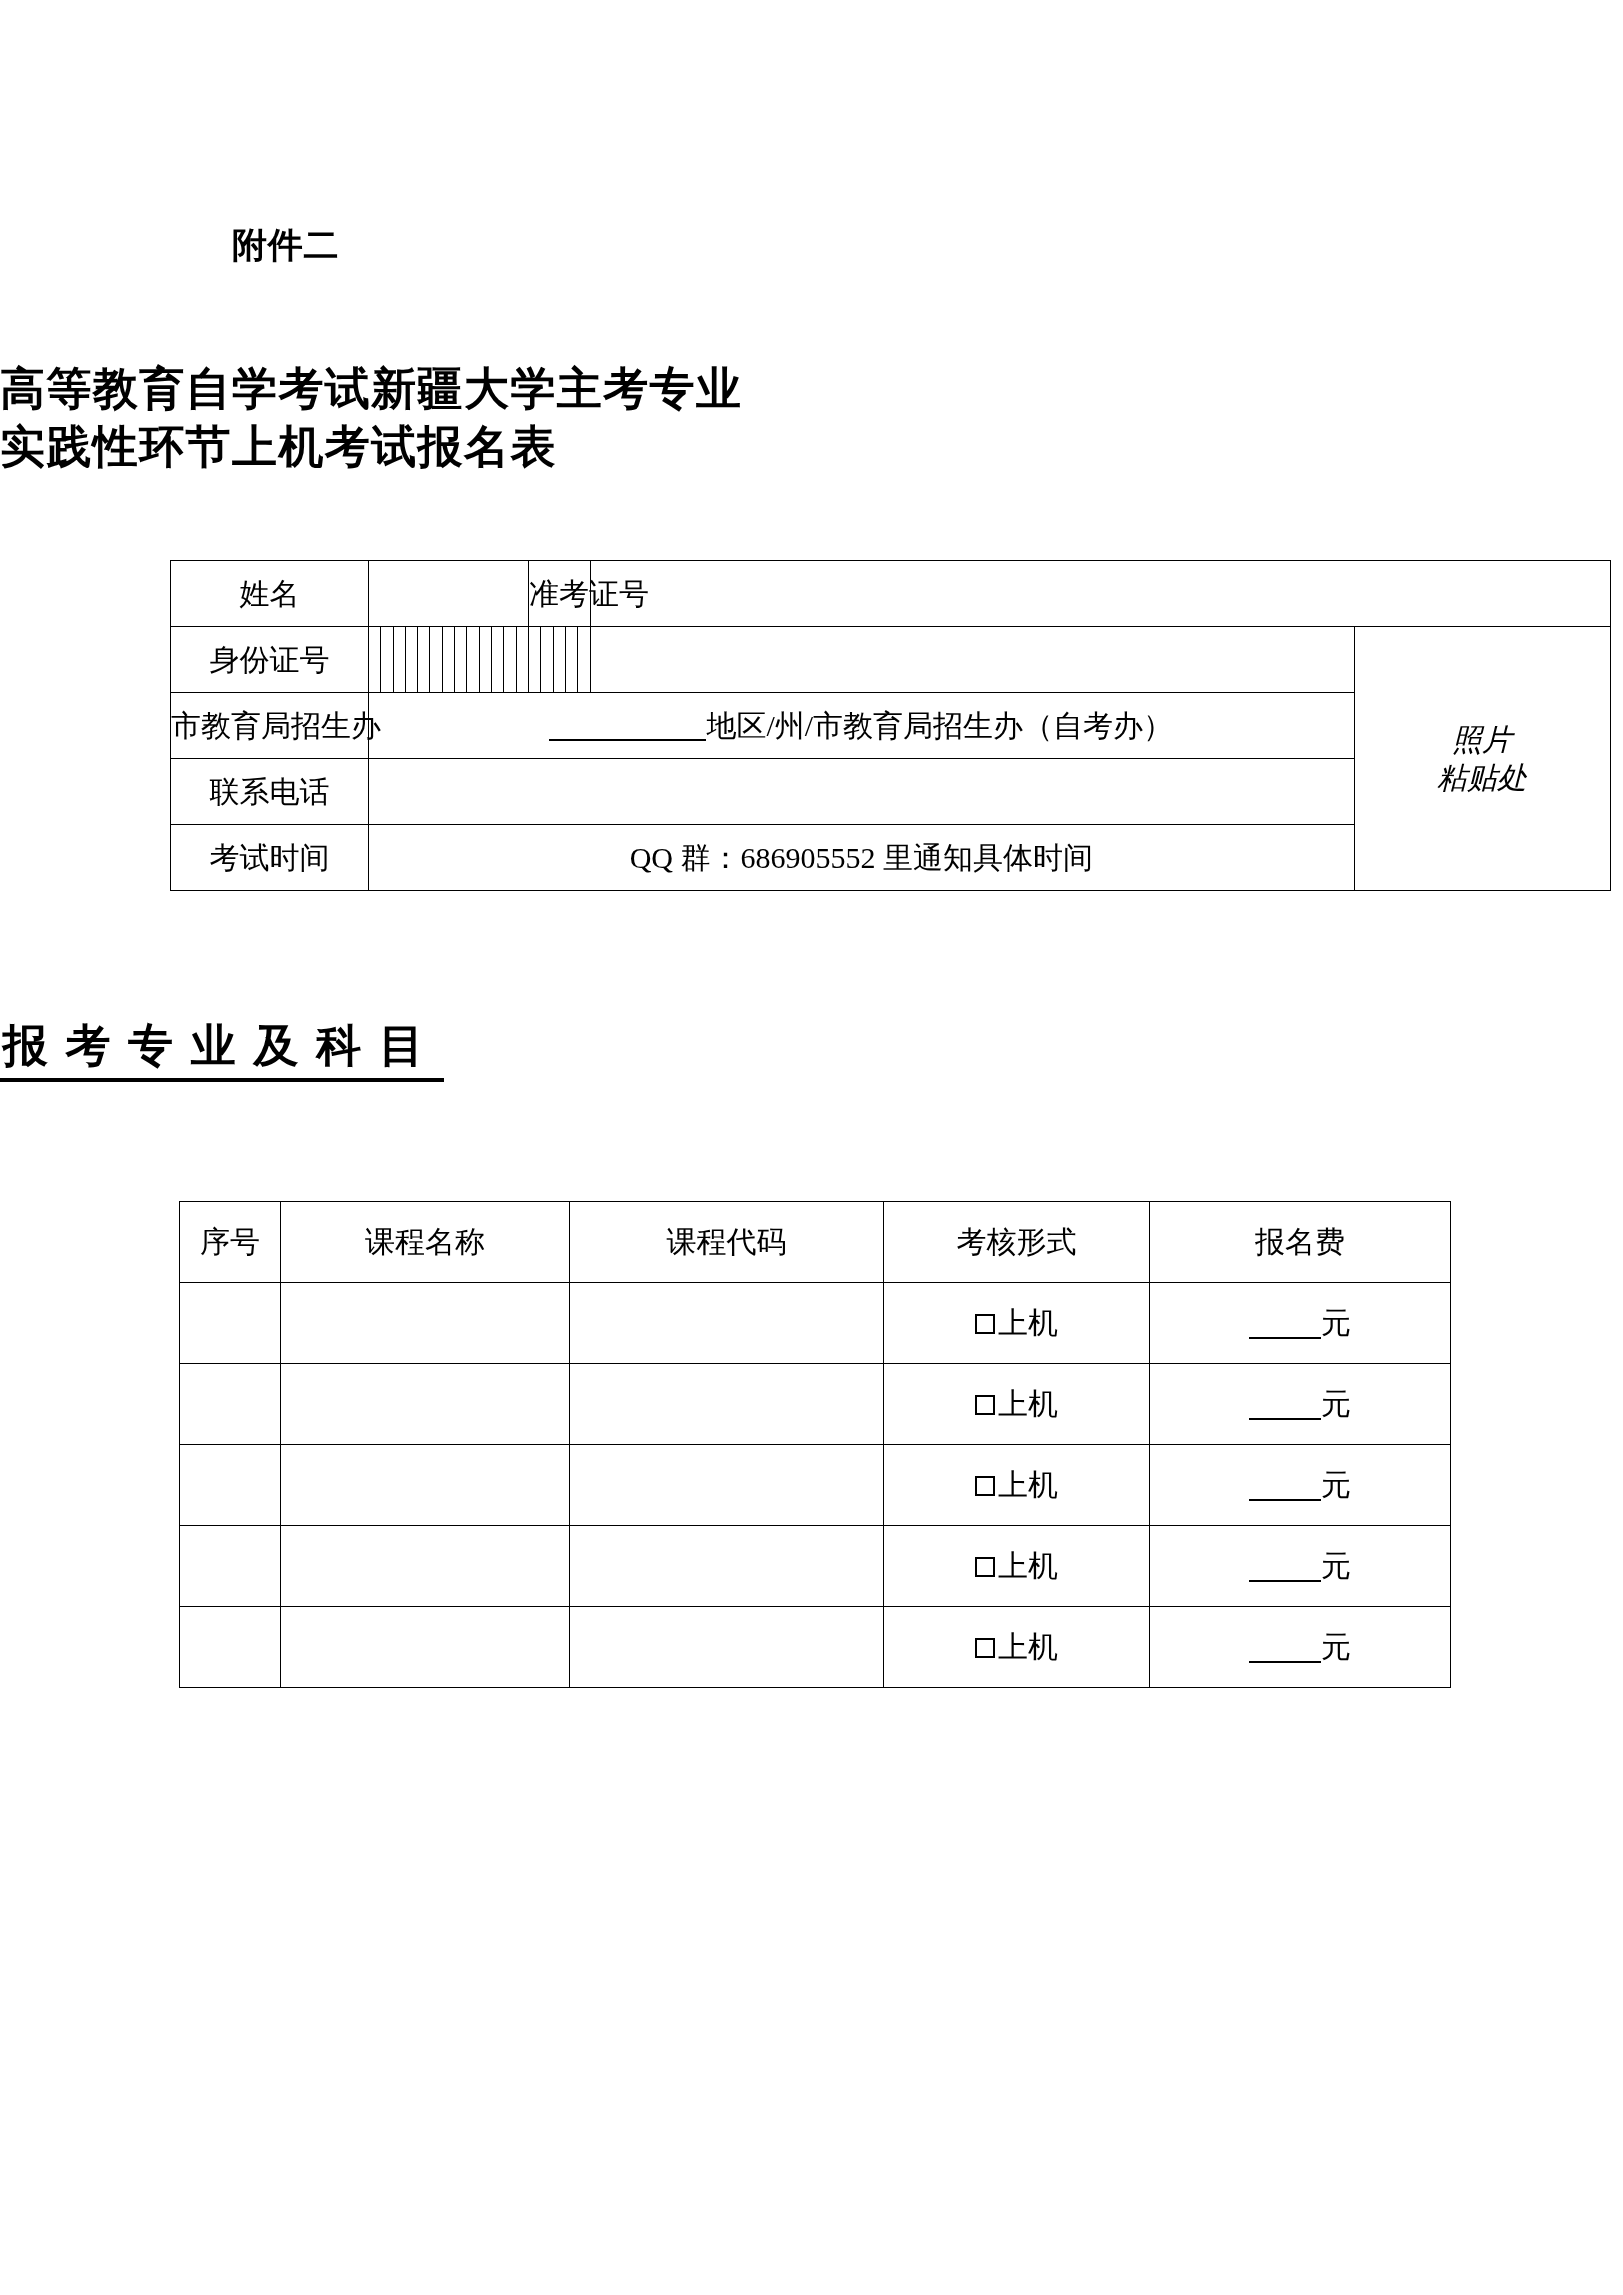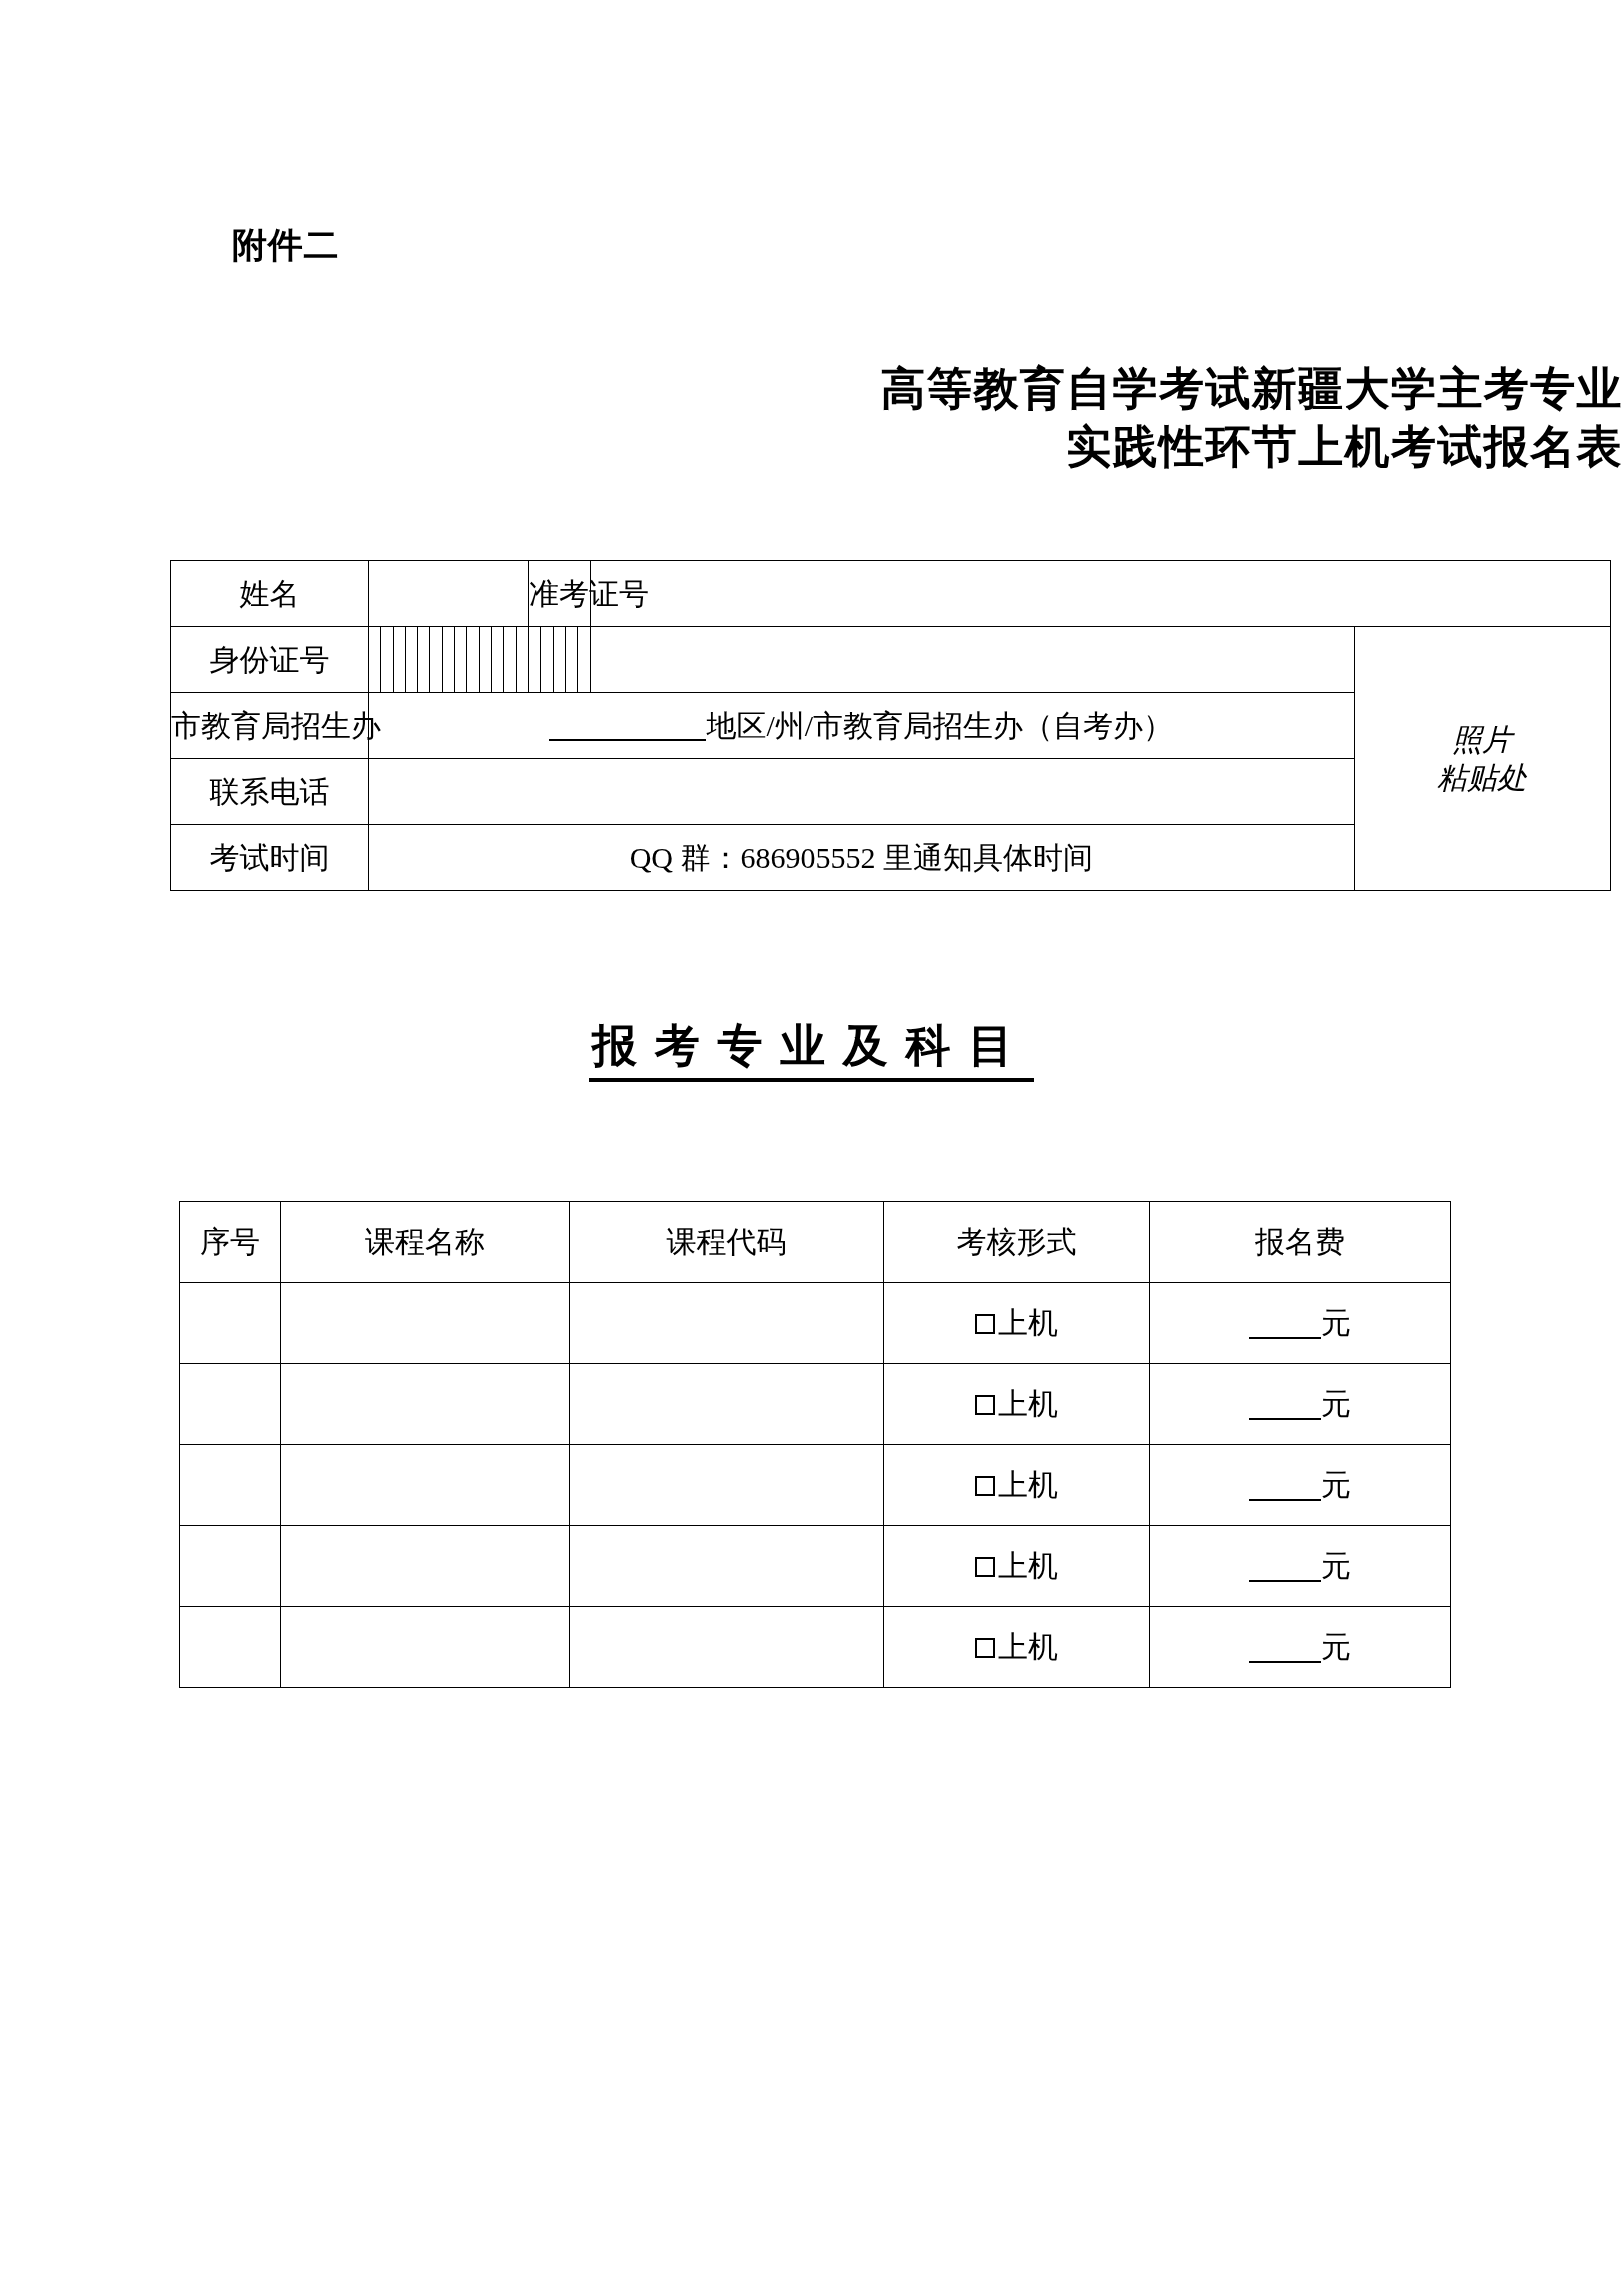--- a/index.html
+++ b/index.html
@@ -34,21 +34,21 @@
     letter-spacing: 0.7px;
     white-space: nowrap;
   }
 
   
   .doc-title {
     position: absolute;
     left: 0;
     top: 361px;
     width: 1623px;
-    text-align: right;
+    text-align: left;
   }
   .doc-title .line {
     font-size: 45px;
     font-weight: bold;
     line-height: 1.28;
     letter-spacing: 1.4px;
     white-space: nowrap;
   }
 
   
@@ -95,21 +95,20 @@
   .fl-long { width: 157px; }
   .fl-med  { width: 143px; }
   .fl-short{ width: 72px; }
 
   
   .section-heading {
     position: absolute;
     left: 0;
     top: 1016px;
     width: 1623px;
-    text-align: center;
   }
   .section-heading span {
     font-size: 45px;
     font-weight: bold;
     letter-spacing: 17.7px;
     border-bottom: 4.8px solid #000000;
     padding: 0 2.7px 6.8px 2.7px;
     white-space: nowrap;
   }
 

